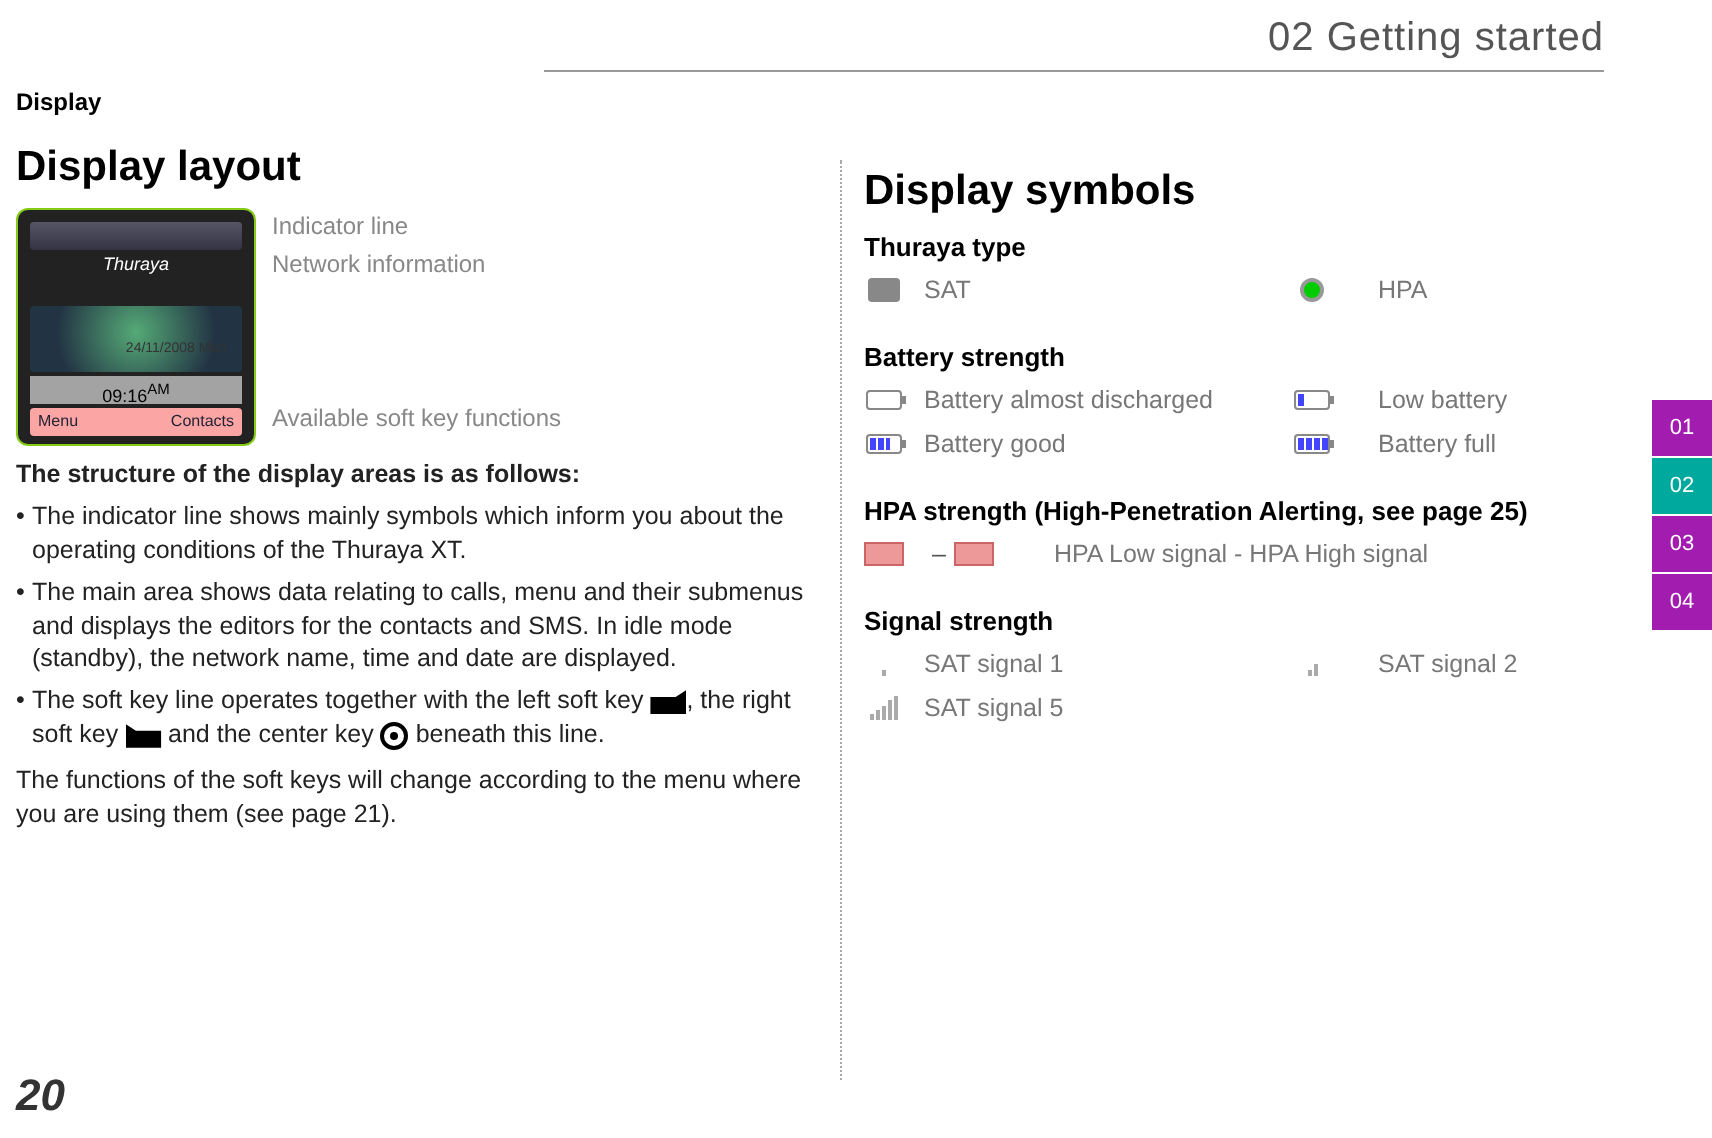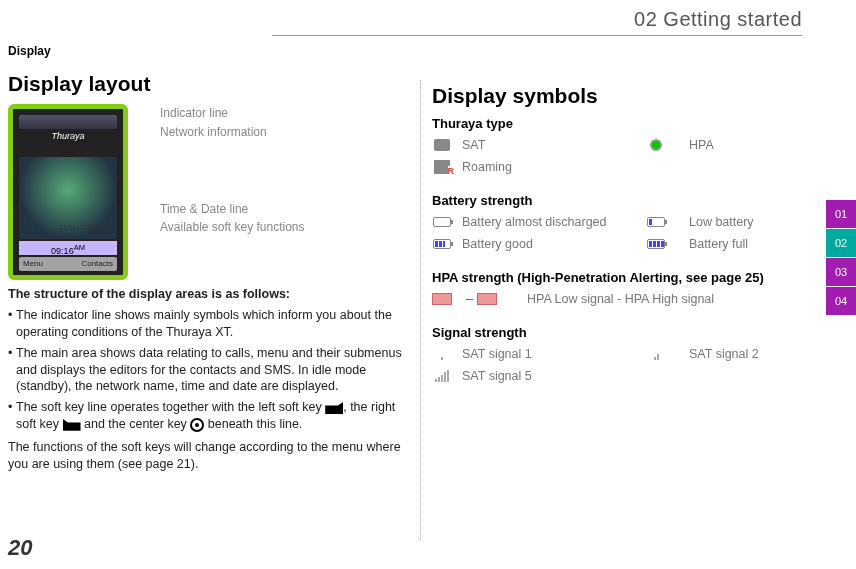--- a/index.html
+++ b/index.html
@@ -80,23 +80,23 @@
   .h2 { font-size: 21px; font-weight: bold; margin-bottom: 8px; }
   .h3 { font-size: 13px; font-weight: bold; margin-top: 18px; margin-bottom: 6px; }
 
   .phone-label-row {
     display: flex;
     align-items: flex-start;
     margin-bottom: 6px;
   }
   .phone-mock {
     width: 120px;
-    height: 176px;
+    height: 119px;
     background: #222;
-    border: 5px solid #84cc16;
+    border: 1px solid #84cc16;
     border-radius: 6px;
     position: relative;
     flex-shrink: 0;
     margin-right: 8px;
   }
   .phone-screen-top {
     position: absolute; top: 6px; left: 6px; right: 6px; height: 14px;
     background: linear-gradient(#556,#334);
     border-radius: 2px;
   }
@@ -104,35 +104,35 @@
     position: absolute; top: 22px; left: 6px; right: 6px;
     color: #fff; font-size: 9px; text-align: center; font-style: italic;
   }
   .phone-body {
     position: absolute; top: 48px; left: 6px; right: 6px; bottom: 36px;
     background: radial-gradient(circle at 50% 40%, #5a7 0%, #234 70%);
     border-radius: 2px;
   }
   .phone-time {
     position: absolute; bottom: 20px; left: 6px; right: 6px;
-    background: #c4b5fd; color: #000; font-size: 9px; text-align: center;
+    background: #a3a3a3; color: #000; font-size: 9px; text-align: center;
     height: 14px; line-height: 14px;
   }
   .phone-date {
     position: absolute; bottom: 20px; right: 8px; font-size: 7px; color: #333;
   }
   .phone-softkeys {
     position: absolute; bottom: 4px; left: 6px; right: 6px;
-    background: #a3a3a3; height: 14px; border-radius: 2px;
+    background: #fca5a5; height: 14px; border-radius: 2px;
     display: flex; justify-content: space-between; padding: 0 4px;
     font-size: 8px; line-height: 14px; color: #223;
   }
 
   .callouts { font-size: 12px; color: #888; line-height: 1.4; }
-  .callout-line { padding: 1px 0; margin-left: 24px; }
+  .callout-line { padding: 1px 0; }
 
   .body-text { font-size: 12.5px; line-height: 1.35; color: #222; }
   .body-text .bold { font-weight: bold; }
   .bullet { display: flex; margin-top: 4px; }
   .bullet .dot { width: 8px; flex-shrink: 0; }
   .bullet .txt { flex: 1; }
 
   .inline-icon {
     display: inline-block;
     vertical-align: middle;
@@ -192,21 +192,20 @@
       </div>
       <div class="phone-softkeys">
         <span>Menu</span>
         <span>Contacts</span>
       </div>
     </div>
     <div class="callouts">
       <div class="callout-line">Indicator line</div>
       <div class="callout-line">Network information</div>
       <div style="height:58px"></div>
-      <div class="callout-line">Time &amp; Date line</div>
       <div class="callout-line">Available soft key functions</div>
     </div>
   </div>
 
   <div class="body-text">
     <div class="bold">The structure of the display areas is as follows:</div>
 
     <div class="bullet">
       <div class="dot">•</div>
       <div class="txt">The indicator line shows mainly symbols which inform you about the operating conditions of the Thuraya XT.</div>
@@ -242,28 +241,20 @@
         </div>
       <span>SAT</span>
     </div>
     <div class="sym-col2">
       <div class="sym-icon">
           <div class="ic-hpa"></div>
         </div>
       <span>HPA</span>
     </div>
   </div>
-  <div class="sym-row">
-    <div class="sym-col1">
-      <div class="sym-icon">
-          <div class="ic-roam"></div>
-        </div>
-      <span>Roaming</span>
-    </div>
-  </div>
 
   <div class="h3">Battery strength</div>
   <div class="sym-row">
     <div class="sym-col1">
       <div class="sym-icon">
           <div class="ic-batt">
             <div class="fill" style="width:0"></div>
           </div>
         </div>
       <span>Battery almost discharged</span>

